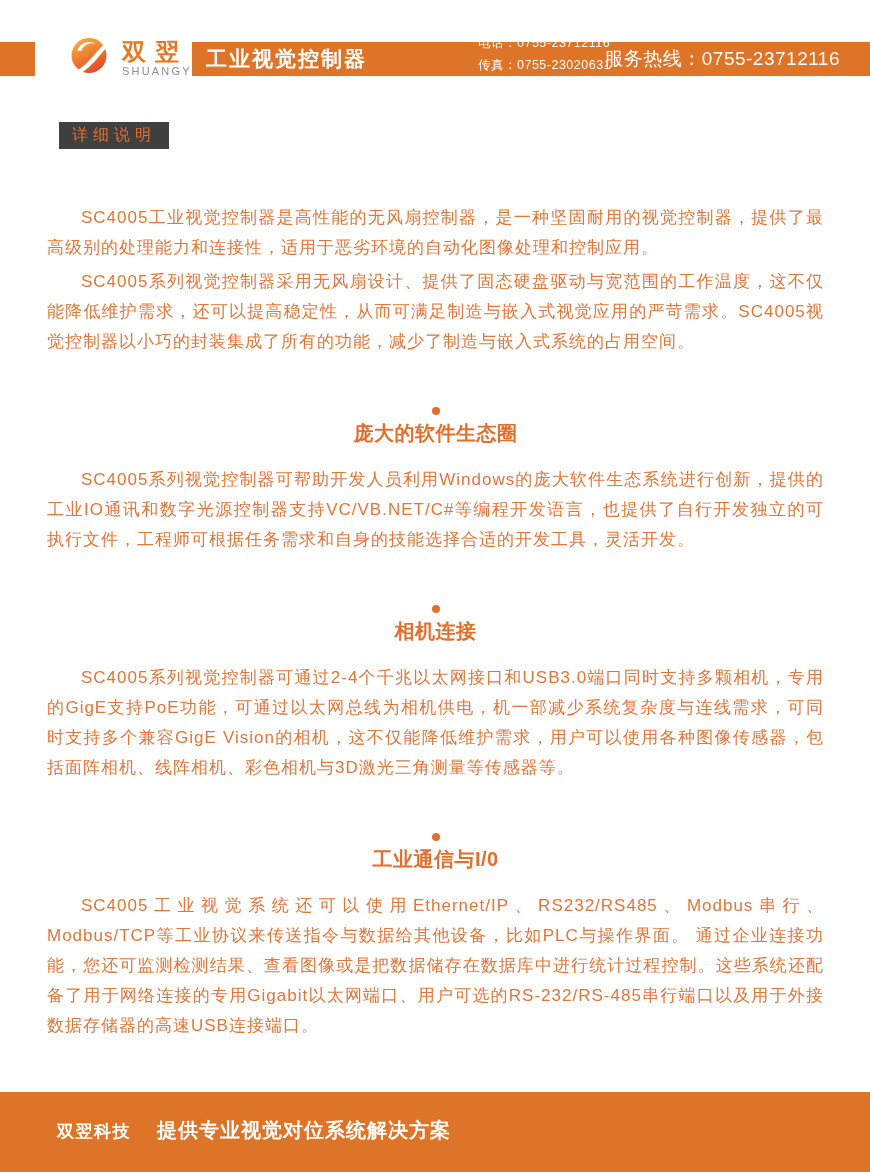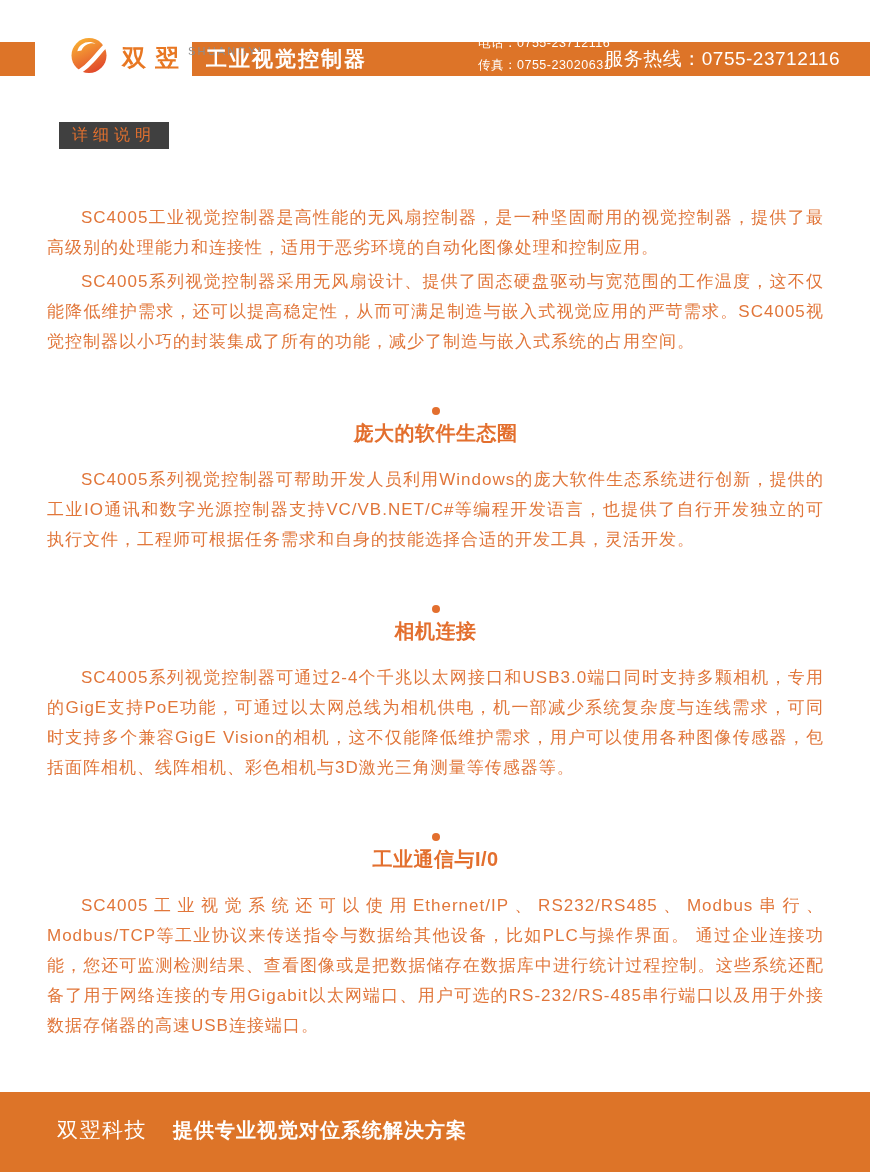--- a/index.html
+++ b/index.html
@@ -13,21 +13,21 @@
     position:absolute;top:42px;left:0;width:870px;height:34px;
     background:#DD7428;
   }
   .header-notch{
     position:absolute;top:42px;left:35px;width:157px;height:34px;background:#ffffff;
   }
   .logo{
     position:absolute;top:33px;left:64px;display:flex;align-items:center;gap:8px;
   }
   .logo-mark{width:50px;height:50px;display:block;}
-  .logo-text{display:flex;flex-direction:row;align-items:flex-start;}
+  .logo-text{display:flex;flex-direction:column;align-items:flex-start;}
   .logo-cn{
     font-size:24px;color:#E87722;letter-spacing:9px;line-height:26px;font-weight:600;
   }
   .logo-en{
     font-size:11px;color:#8d8d8d;letter-spacing:2.2px;line-height:12px;
   }
   .header-title{
     position:absolute;left:206px;top:42px;height:34px;line-height:34px;
     color:#ffffff;font-size:21px;font-weight:bold;letter-spacing:2px;
   }
@@ -62,21 +62,21 @@
     color:#E36F2E;font-size:20px;font-weight:bold;letter-spacing:0.5px;line-height:24px;
   }
   
   .footer-bar{
     position:absolute;left:0;bottom:0;width:870px;height:80px;background:#DD7428;
   }
   .footer-left{
     position:absolute;left:57px;bottom:28px;display:flex;align-items:baseline;gap:26px;
     color:#ffffff;
   }
-  .footer-company{font-size:21px;font-weight:normal;letter-spacing:1.5px;}
+  .footer-company{font-size:17px;font-weight:bold;letter-spacing:1.5px;}
   .footer-tagline{font-size:20px;font-weight:bold;letter-spacing:1px;}
   .footer-right{
     position:absolute;left:478px;top:10px;color:#ffffff;
     font-size:12.5px;line-height:22px;letter-spacing:0.5px;
   }
   .footer-right div{white-space:nowrap;}
 </style>
 </head>
 <body>
 

